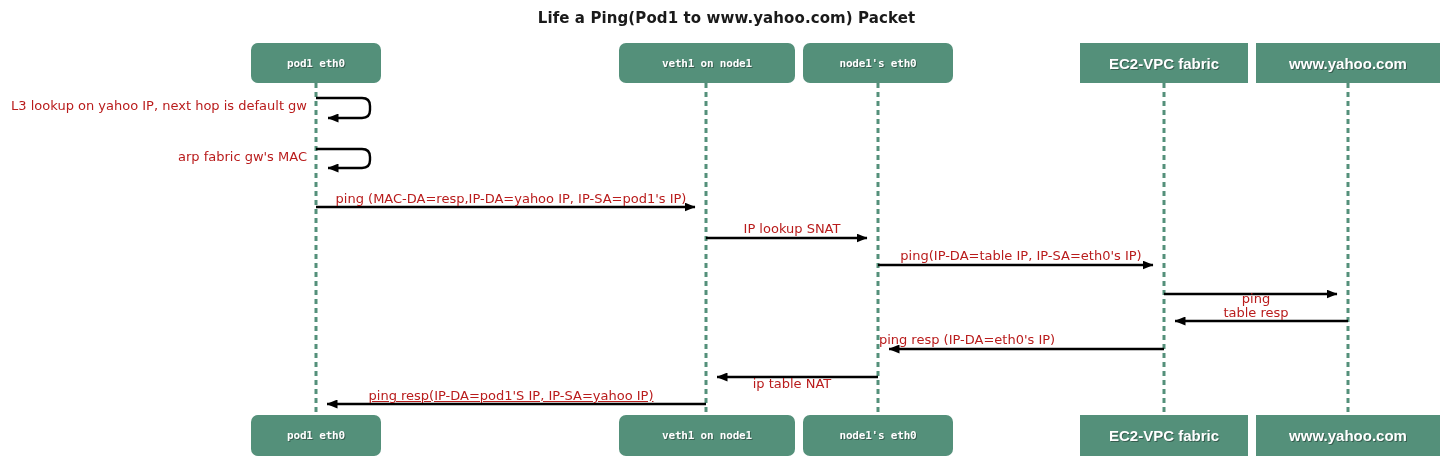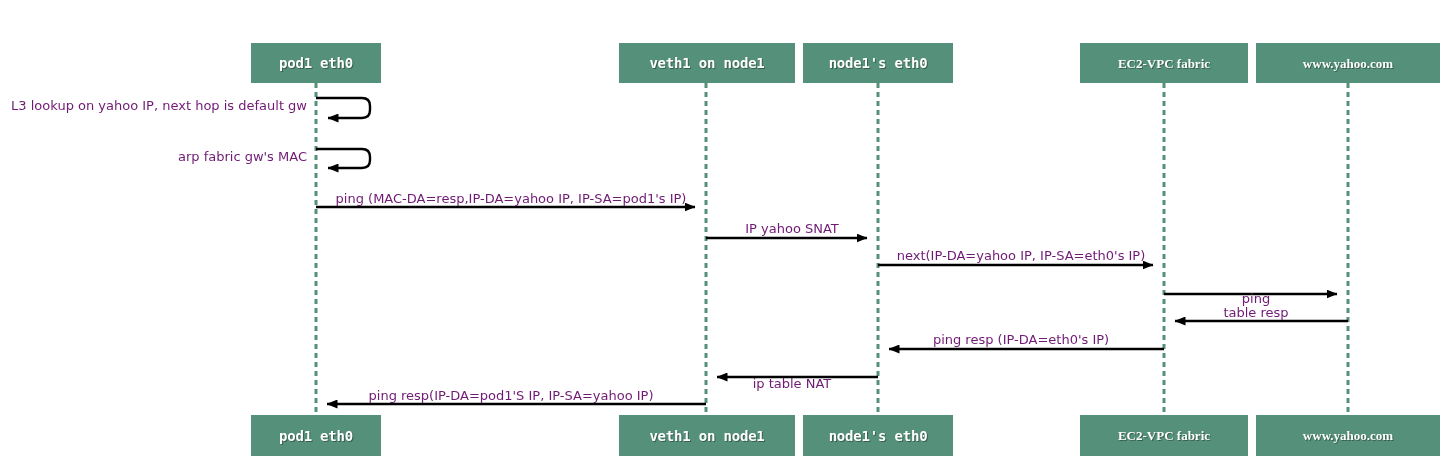--- a/index.html
+++ b/index.html
@@ -36,51 +36,53 @@
     font-weight: bold;
     color: #1a1a1a;
     font-family: "DejaVu Sans", "Liberation Sans", sans-serif;
     letter-spacing: 0.1px;
   }
   .actor-box {
     position: absolute;
     background: #54907a;
     color: #ffffff;
     font-weight: bold;
-    font-size: 13px;
+    font-size: 15px;
     display: flex;
     align-items: center;
     justify-content: center;
     text-shadow: 1px 1px 0 rgba(0,0,0,0.35);
     box-sizing: border-box;
-    font-family: Liberation Serif, serif;
+    font-family: Liberation Sans, sans-serif;
     line-height: 1;
     white-space: nowrap;
   }
   .actor-box.mono {
     font-family: "DejaVu Sans Mono", "Liberation Mono", monospace;
-    font-size: 14px;
+    font-size: 11px;
     letter-spacing: -0.2px;
+    border-radius: 7px;
   }
   .msg-label {
     position: absolute;
     font-size: 13px;
-    color: #701a75;
+    color: #b91c1c;
     font-family: "DejaVu Sans", "Liberation Sans", sans-serif;
     white-space: nowrap;
     line-height: 1;
   }
   .msg-label.center { transform: translateX(-50%); }
   .msg-label.right-align { transform: translateX(-100%); }
 </style>
 </head>
 <body>
 
 <div id="diagram">
 
+  <div class="diagram-title">Life a Ping(Pod1 to www.yahoo.com) Packet</div>
 
   <svg id="svg-layer" viewBox="0 0 1453 464" xmlns="http://www.w3.org/2000/svg">
     <defs>
       <marker id="arrow-right" markerWidth="11" markerHeight="9" refX="10.5" refY="4.5" orient="auto" markerUnits="userSpaceOnUse">
         <path d="M0,0 L11,4.5 L0,9 z" fill="#000000"></path>
       </marker>
       <marker id="arrow-left" markerWidth="11" markerHeight="9" refX="10.5" refY="4.5" orient="auto" markerUnits="userSpaceOnUse">
         <path d="M0,0 L11,4.5 L0,9 z" fill="#000000"></path>
       </marker>
     </defs>
@@ -136,22 +138,22 @@
         <span>EC2-VPC fabric</span>
       </div>
       <div class="actor-box" style="left: 1256px; top: 415px; width: 184px; height: 41px; background: rgb(84, 144, 122); color: rgb(255, 255, 255);">
         <span>www.yahoo.com</span>
       </div>
     </div>
   <div id="labels">
       <div class="msg-label right-align" style="left: 307px; top: 99px;">L3 lookup on yahoo IP, next hop is default gw</div>
       <div class="msg-label right-align" style="left: 307px; top: 150px;">arp fabric gw's MAC</div>
       <div class="msg-label center" style="left: 511px; top: 192px;">ping (MAC-DA=resp,IP-DA=yahoo IP, IP-SA=pod1's IP)</div>
-      <div class="msg-label center" style="left: 792px; top: 222px;">IP yahoo SNAT</div>
-      <div class="msg-label center" style="left: 1021px; top: 249px;">next(IP-DA=yahoo IP, IP-SA=eth0's IP)</div>
+      <div class="msg-label center" style="left: 792px; top: 222px;">IP lookup SNAT</div>
+      <div class="msg-label center" style="left: 1021px; top: 249px;">ping(IP-DA=table IP, IP-SA=eth0's IP)</div>
       <div class="msg-label center" style="left: 1256px; top: 292px;">ping</div>
       <div class="msg-label center" style="left: 1256px; top: 306px;">table resp</div>
-      <div class="msg-label center" style="left: 1021px; top: 333px;">ping resp (IP-DA=eth0's IP)</div>
+      <div class="msg-label center" style="left: 967px; top: 333px;">ping resp (IP-DA=eth0's IP)</div>
       <div class="msg-label center" style="left: 792px; top: 377px;">ip table NAT</div>
-      <div class="msg-label center" style="left: 511px; top: 389px;">ping resp(IP-DA=pod1'S IP, IP-SA=yahoo IP)</div>
+      <div class="msg-label center" style="left: 511px; top: 389px; text-decoration: underline;">ping resp(IP-DA=pod1'S IP, IP-SA=yahoo IP)</div>
     </div>
 
 </div>
 
 </body></html>

